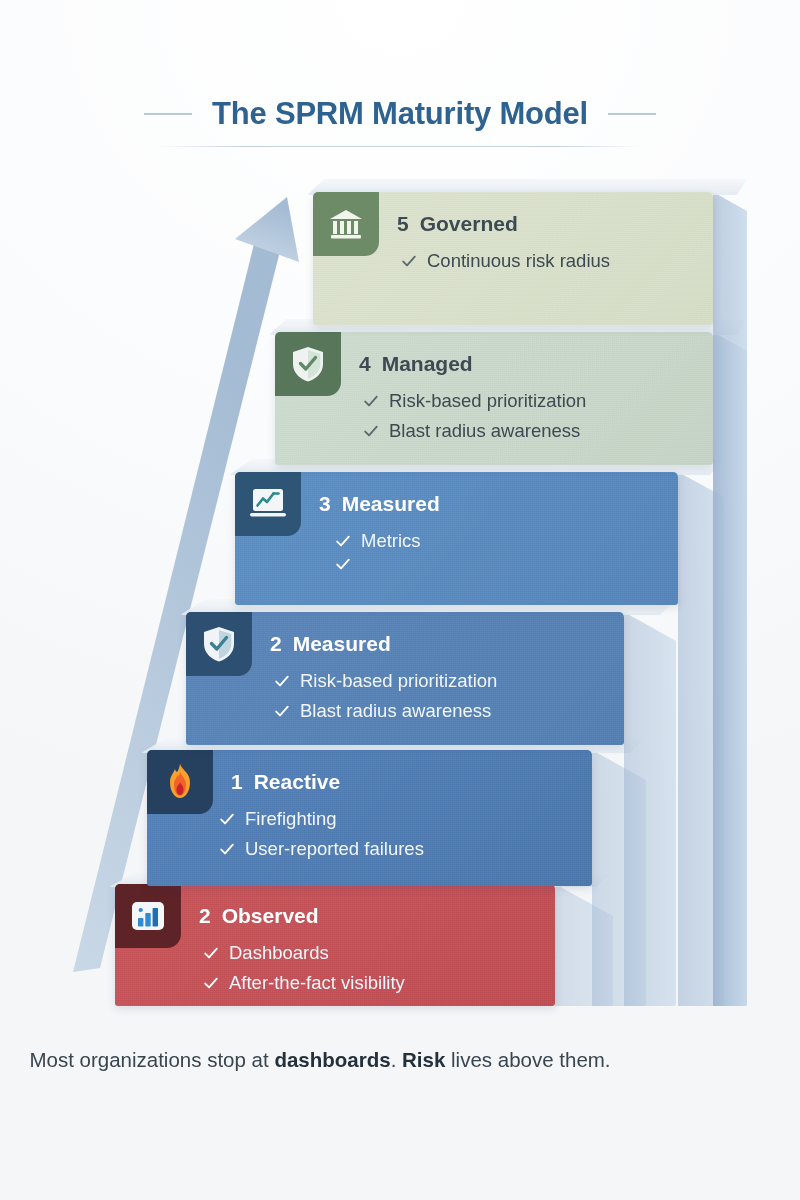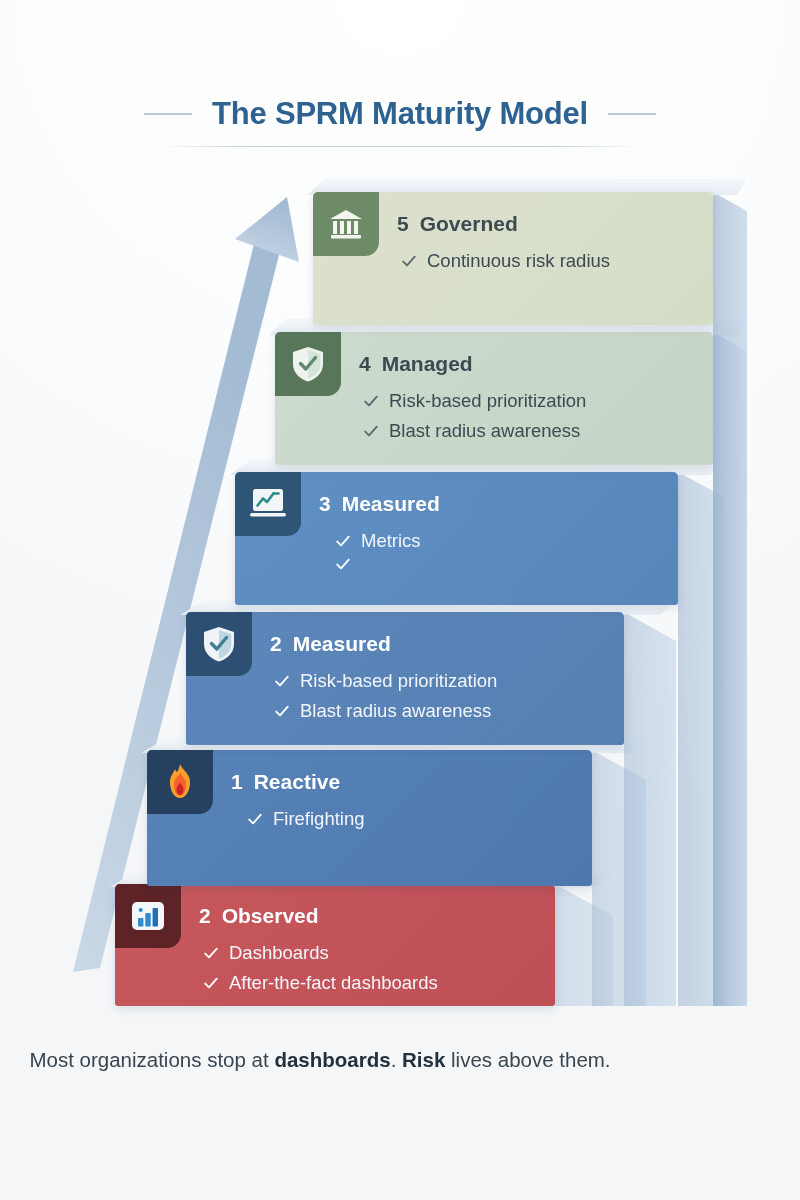--- a/index.html
+++ b/index.html
@@ -223,47 +223,53 @@
               <li>
                 <svg class="check" viewBox="0 0 18 18">
                   <path d="M2.5 9.6 L6.8 14 L15.5 4.2" fill="none" stroke="#ffffff" stroke-width="2.1" stroke-linecap="round" stroke-linejoin="round"></path>
                 </svg>
                 <span>Dashboards</span>
               </li>
               <li>
                 <svg class="check" viewBox="0 0 18 18">
                   <path d="M2.5 9.6 L6.8 14 L15.5 4.2" fill="none" stroke="#ffffff" stroke-width="2.1" stroke-linecap="round" stroke-linejoin="round"></path>
                 </svg>
-                <span>After-the-fact dashboards</span>
+                <span>After-the-fact visibility</span>
               </li>
             </ul>
           </div>
         </div>
         <div class="step-side" style="left: 592px; top: 750px; width: 54px; height: 256px; background: linear-gradient(to right, rgba(150, 175, 205, 0.42), rgba(196, 214, 232, 0.56)); clip-path: polygon(0px 0px, 100% 30px, 100% 100%, 0px 100%);"></div>
         <div class="step-lip" style="left: 141px; top: 737px; width: 505px; height: 16px; background: linear-gradient(rgb(244, 247, 250), rgb(228, 235, 242)); clip-path: polygon(0px 100%, 27px 0px, 100% 0px, 489px 100%); opacity: 0.95;"></div>
         <div class="step tone-dark" style="left: 147px; top: 750px; width: 445px; height: 136px;">
           <div class="step-face" style="background: linear-gradient(135deg, rgb(84, 129, 184) 0%, rgb(75, 119, 174) 100%);"></div>
           <div class="step-content">
             <div class="icon-tile" style="background: rgb(38, 64, 95);">
               <svg width="34" height="38" viewBox="0 0 34 38">
                 <path d="M17 1 C20 8 27 10 27 19 C27 28.4 22.5 35 17 35 C11.5 35 7 28.4 7 19 C7 13 10 11 12 6 C13.5 10.5 15 10 17 1 Z" fill="#f7a02b"></path>
                 <path d="M17 9 C19 14 23 15.5 23 21.5 C23 28 20.3 32.5 17 32.5 C13.7 32.5 11 28 11 21.5 C11 17 13.5 15 15 11.5 C15.8 14 16 14 17 9 Z" fill="#f4622a"></path>
                 <path d="M17 19 C18.4 22 20.5 23.2 20.5 26.4 C20.5 29.6 19 32 17 32 C15 32 13.5 29.6 13.5 26.4 C13.5 24 15 22.6 15.6 21 C16.1 22.4 16.4 22.2 17 19 Z" fill="#c9232b"></path>
               </svg>
             </div>
             <div class="step-heading" style="left: 84px; top: 20px;">
               <span class="step-num">1</span>
               <span class="step-label">Reactive</span>
             </div>
-            <ul class="bullets" style="left: 100px; top: 54px;">
+            <ul class="bullets" style="left: 72px; top: 54px;">
               <li>
                 <svg class="check" viewBox="0 0 18 18">
                   <path d="M2.5 9.6 L6.8 14 L15.5 4.2" fill="none" stroke="#ffffff" stroke-width="2.1" stroke-linecap="round" stroke-linejoin="round"></path>
                 </svg>
                 <span>Firefighting</span>
+              </li>
+              <li>
+                <svg class="check" viewBox="0 0 18 18">
+                  <path d="M2.5 9.6 L6.8 14 L15.5 4.2" fill="none" stroke="#ffffff" stroke-width="2.1" stroke-linecap="round" stroke-linejoin="round"></path>
+                </svg>
+                <span>User-reported failures</span>
               </li>
             </ul>
           </div>
         </div>
         <div class="step-side" style="left: 624px; top: 612px; width: 52px; height: 394px; background: linear-gradient(to right, rgba(150, 175, 205, 0.47), rgba(196, 214, 232, 0.62)); clip-path: polygon(0px 0px, 100% 29px, 100% 100%, 0px 100%);"></div>
         <div class="step-lip" style="left: 180px; top: 599px; width: 496px; height: 16px; background: linear-gradient(rgb(244, 247, 250), rgb(228, 235, 242)); clip-path: polygon(0px 100%, 26px 0px, 100% 0px, 480px 100%); opacity: 0.95;"></div>
         <div class="step tone-dark" style="left: 186px; top: 612px; width: 438px; height: 133px;">
           <div class="step-face" style="background: linear-gradient(135deg, rgb(90, 134, 186) 0%, rgb(82, 126, 178) 100%);"></div>
           <div class="step-content">
             <div class="icon-tile" style="background: rgb(44, 79, 114);">

